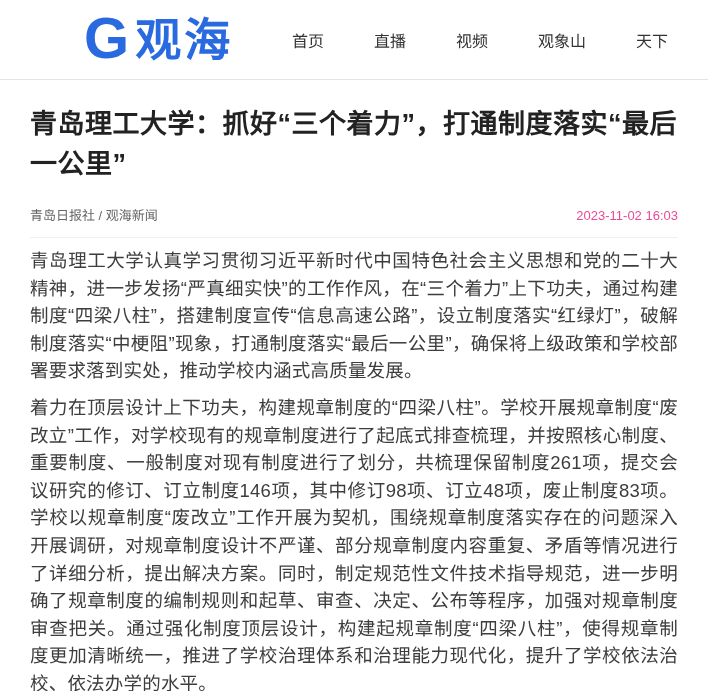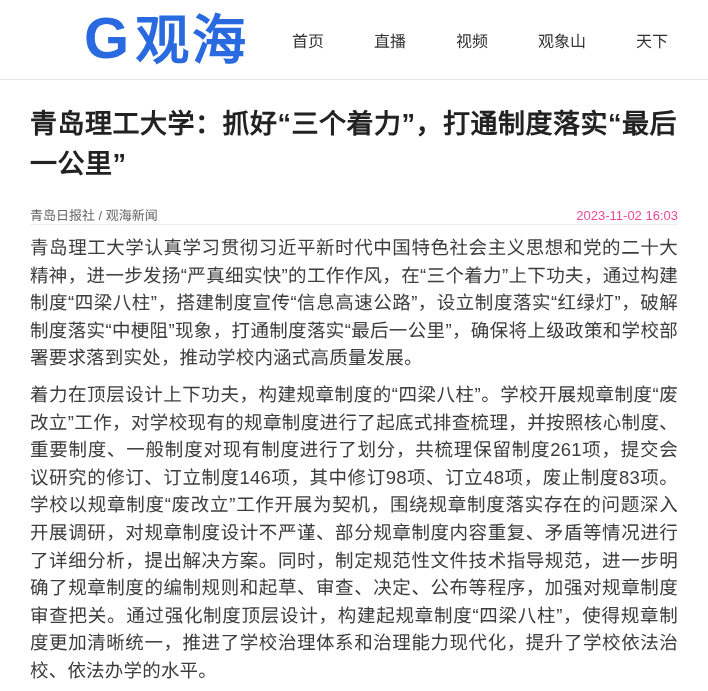--- a/index.html
+++ b/index.html
@@ -26,21 +26,21 @@
     white-space: nowrap;
   }
   .logo-g {
     font-size: 58px;
     font-weight: 900;
     color: #2a6ae0;
     letter-spacing: 0;
     transform: translateY(-2px);
   }
   .logo-text {
-    font-size: 54px;
+    font-size: 46px;
     font-weight: 900;
     color: #2a6ae0;
     margin-left: 6px;
     letter-spacing: 3px;
   }
   .main-nav {
     margin-left: auto;
     display: flex;
     gap: 50px;
     align-items: center;
@@ -64,20 +64,21 @@
     color: #222222;
     letter-spacing: 0.5px;
   }
   .article-meta {
     margin-top: 21px;
     display: flex;
     justify-content: space-between;
     align-items: baseline;
     font-size: 13px;
     color: #666666;
+    padding-bottom: 13px;
     border-bottom: 1px solid #f0f0f0;
   }
   .meta-time { color: #ec4899; }
   .article-paragraph {
     margin-top: 9px;
     font-size: 18.5px;
     line-height: 27.6px;
     color: #3d3d3d;
     text-align: justify;
     letter-spacing: 0.2px;

